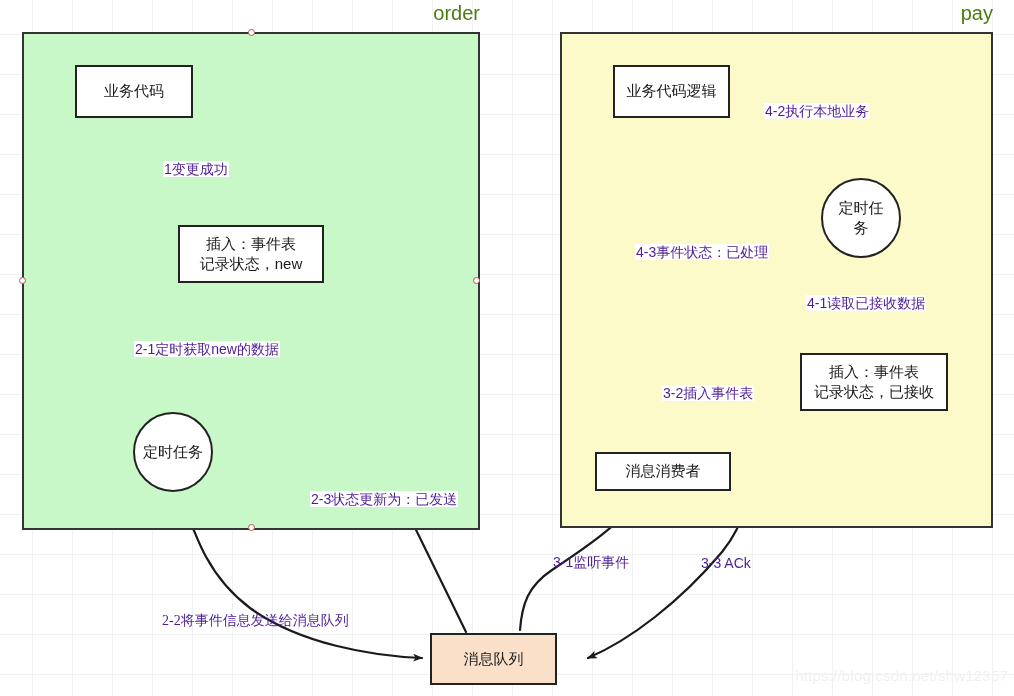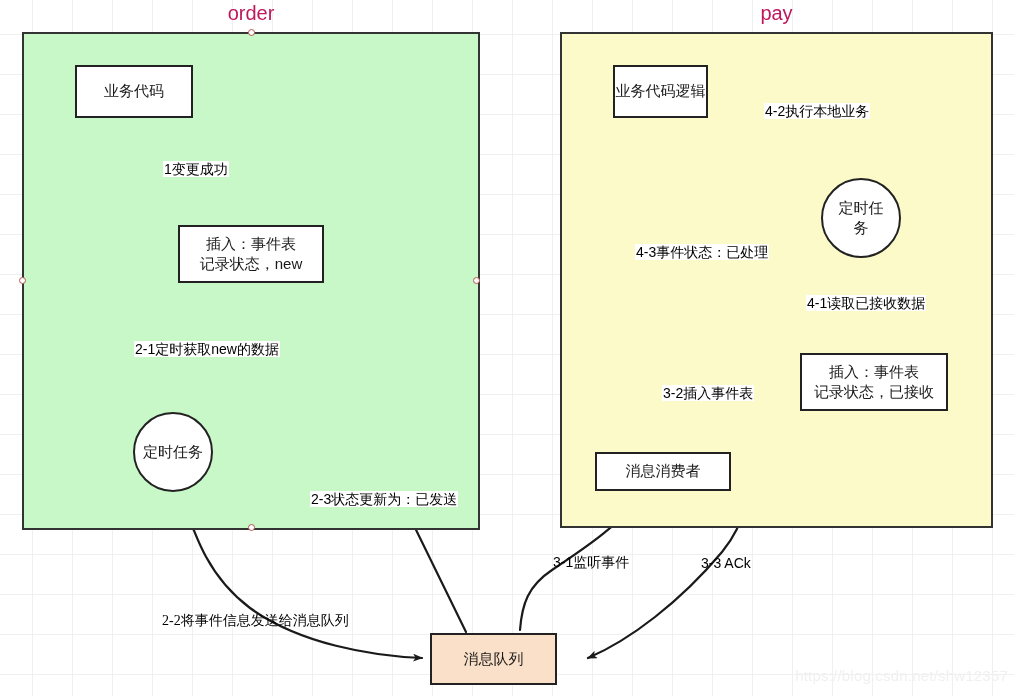--- a/index.html
+++ b/index.html
@@ -15,22 +15,22 @@
     position:absolute;left:0;top:0;width:1014px;height:696px;
     background-image:
       linear-gradient(to right,#eef0f1 1px,transparent 1px),
       linear-gradient(to bottom,#eef0f1 1px,transparent 1px);
     background-size:40px 40px;
     background-position:-8px -6px;
   }
   #canvas{position:absolute;left:0;top:0;width:1014px;height:696px;}
   .ctitle{
     position:absolute;
-    font-size:20px;color:#be185d;
-    text-align:center;
+    font-size:20px;color:#4d7c0f;
+    text-align:right;
     white-space:nowrap;
   }
   .container{
     position:absolute;
     border:2.5px solid #333333;
     box-sizing:border-box;
   }
   .c-green{background:#c8f7c8;}
   .c-yellow{background:#fcfac8;}
   .node{
@@ -44,21 +44,21 @@
     color:#1a1a1a;
     line-height:1.35;
     white-space:pre-line;
   }
   .node.circle{border-radius:50%;}
   .node.mq{background:#fae0c8;}
   .edge-label{
     position:absolute;
     background:#ffffff;
     font-size:14px;
-    color:#000000;
+    color:#4c1d95;
     white-space:nowrap;
     padding:0 1px;
     line-height:1.15;
   }
   .edge-label.nobg{background:transparent;}
   .handle{
     position:absolute;
     width:7px;height:7px;border-radius:50%;
     background:#ffffff;border:1.4px solid #b85450;
     box-sizing:border-box;
@@ -116,21 +116,21 @@
 <div class="handle" style="left:248px;top:29px;"></div>
 <div class="handle" style="left:19px;top:277px;"></div>
 <div class="handle" style="left:473px;top:277px;"></div>
 <div class="handle" style="left:248px;top:524px;"></div>
 
 <div class="node" style="left:75px;top:65px;width:118px;height:53px;">业务代码</div>
 <div class="node" style="left:178px;top:225px;width:146px;height:58px;">插入：事件表
 记录状态，new</div>
 <div class="node circle" style="left:133px;top:412px;width:80px;height:80px;">定时任务</div>
 
-<div class="node" style="left:613px;top:65px;width:95px;height:53px;">业务代码逻辑</div>
+<div class="node" style="left:613px;top:65px;width:117px;height:53px;">业务代码逻辑</div>
 <div class="node circle" style="left:821px;top:178px;width:80px;height:80px;">定时任
 务</div>
 <div class="node" style="left:800px;top:353px;width:148px;height:58px;">插入：事件表
 记录状态，已接收</div>
 <div class="node" style="left:595px;top:452px;width:136px;height:39px;">消息消费者</div>
 
 <div class="node mq" style="left:430px;top:633px;width:127px;height:52px;">消息队列</div>
 
 <div class="edge-label" style="left:157px;top:161px;margin-left:6px;">1变更成功</div>
 <div class="edge-label" style="left:134px;top:341px;">2-1定时获取new的数据</div>

